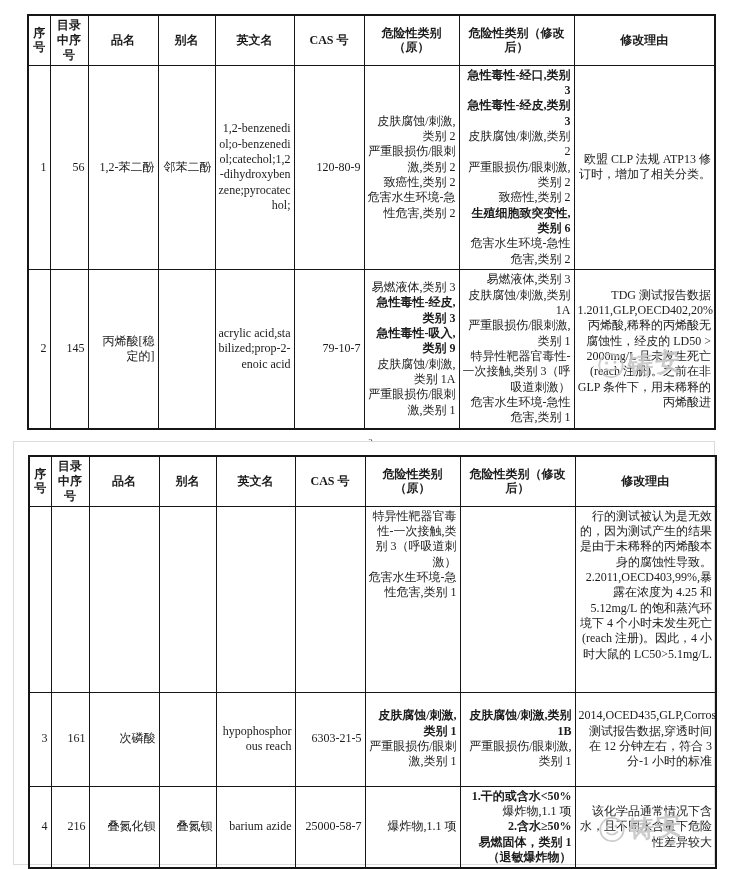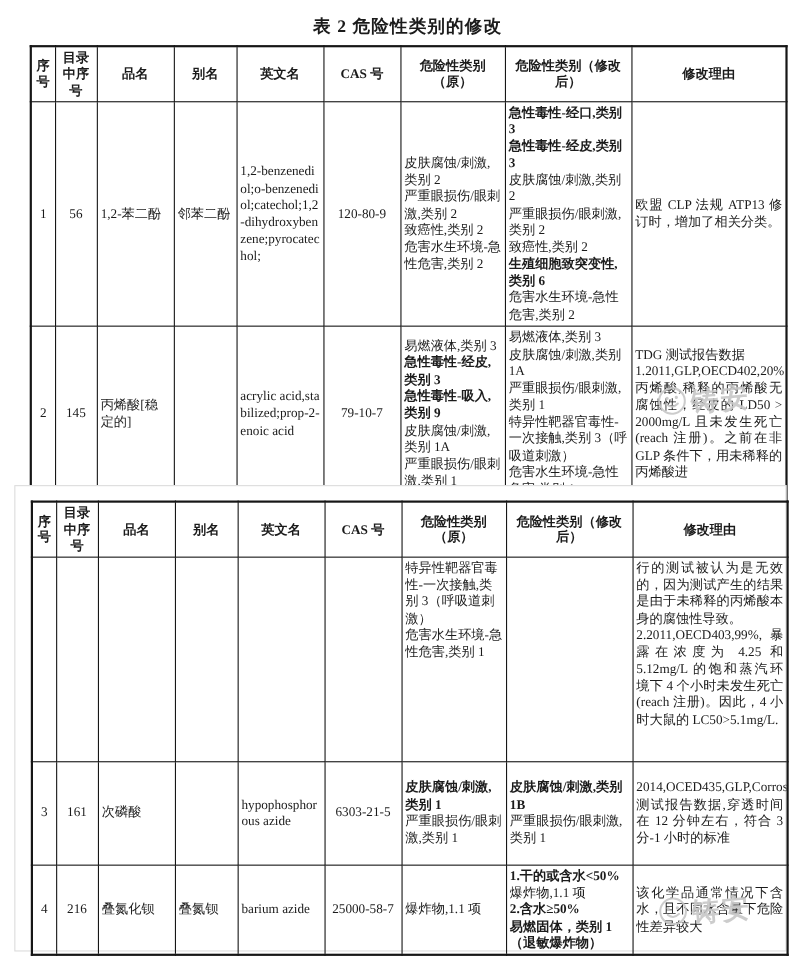--- a/index.html
+++ b/index.html
@@ -15,21 +15,21 @@
   .title { width:687px; text-align:center; font-size:16px; font-weight:bold; letter-spacing:1px; margin-bottom:6px; }
   table.mod { border-collapse:collapse; width:687px; table-layout:fixed; border:2px solid #161616; }
   th,td { border:1px solid #161616; vertical-align:middle; padding:2px 3px; font-size:12px; overflow:hidden; }
   th { font-weight:bold; text-align:center; line-height:1.22; font-size:12px; }
   .line { line-height:1.28; }
   .b { font-weight:bold; }
   .a-c { text-align:center; }
   .a-l { text-align:left; }
   .a-j { text-align:justify; }
   .break-all { word-break:break-all; }
-  td .cl { width:100%; }
+  td .cl { width:100%;text-align:right; }
   .page-1 thead tr { height:50px; }
   .page-1 tbody tr:nth-child(1) { height:141px; }
   .page-1 tbody tr:nth-child(2) { height:144px; }
   .page-2 thead tr { height:50px; }
   .page-2 tbody tr:nth-child(1) { height:186px; }
   .page-2 tbody tr:nth-child(1) td { vertical-align:top; }
   .page-2 tbody tr:nth-child(2) { height:94px; }
   .page-2 tbody tr:nth-child(3) { height:60px; }
   .page-num { width:687px; text-align:center; font-size:9px; margin-top:7px; color:#333; }
   .watermark {
@@ -39,21 +39,20 @@
   .wm-text { font-size:25px; font-weight:bold; letter-spacing:2px; }
   .wm-1 { left:597px; top:348px; }
   .wm-2 { left:584px; top:370px; }
 </style>
 </head>
 <body>
 
 <div class="doc">
 
   <section class="page page-1">
-    <div class="title">表 2 危险性类别的修改</div>
     <table class="mod">
         <colgroup>
           <col style="width: 22px;">
           <col style="width: 38px;">
           <col style="width: 70px;">
           <col style="width: 57px;">
           <col style="width: 79px;">
           <col style="width: 70px;">
           <col style="width: 95px;">
           <col style="width: 115px;">
@@ -275,21 +274,21 @@
             <td>
               <div class="cl a-l">
                 <div class="line">次磷酸</div>
               </div>
             </td>
             <td>
               <div class="cl a-l"></div>
             </td>
             <td>
               <div class="cl a-l break-all">
-                <div class="line">hypophosphorous azide</div>
+                <div class="line">hypophosphorous reach</div>
               </div>
             </td>
             <td>
               <div class="cl a-c">
                 <div class="line">6303-21-5</div>
               </div>
             </td>
             <td>
               <div class="cl a-l">
                 <div class="line b">皮肤腐蚀/刺激,类别 1</div>

